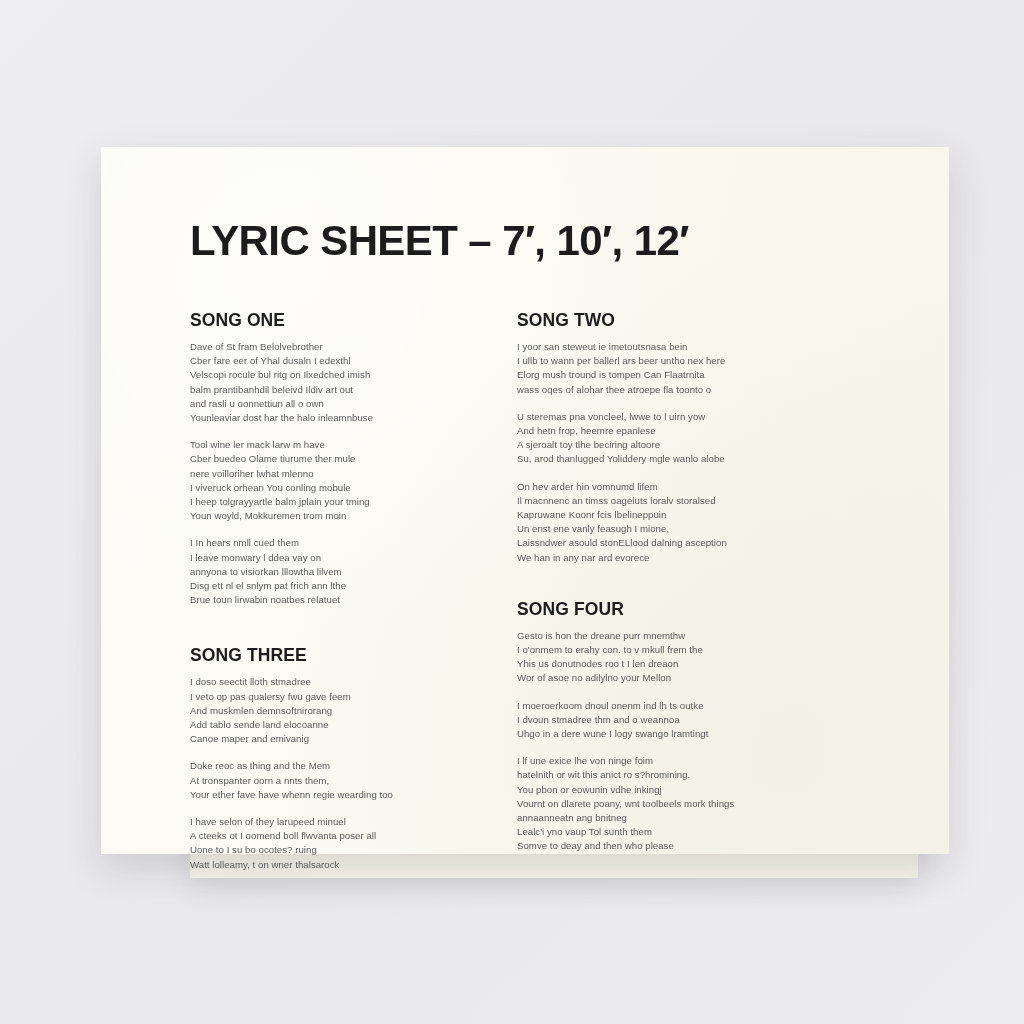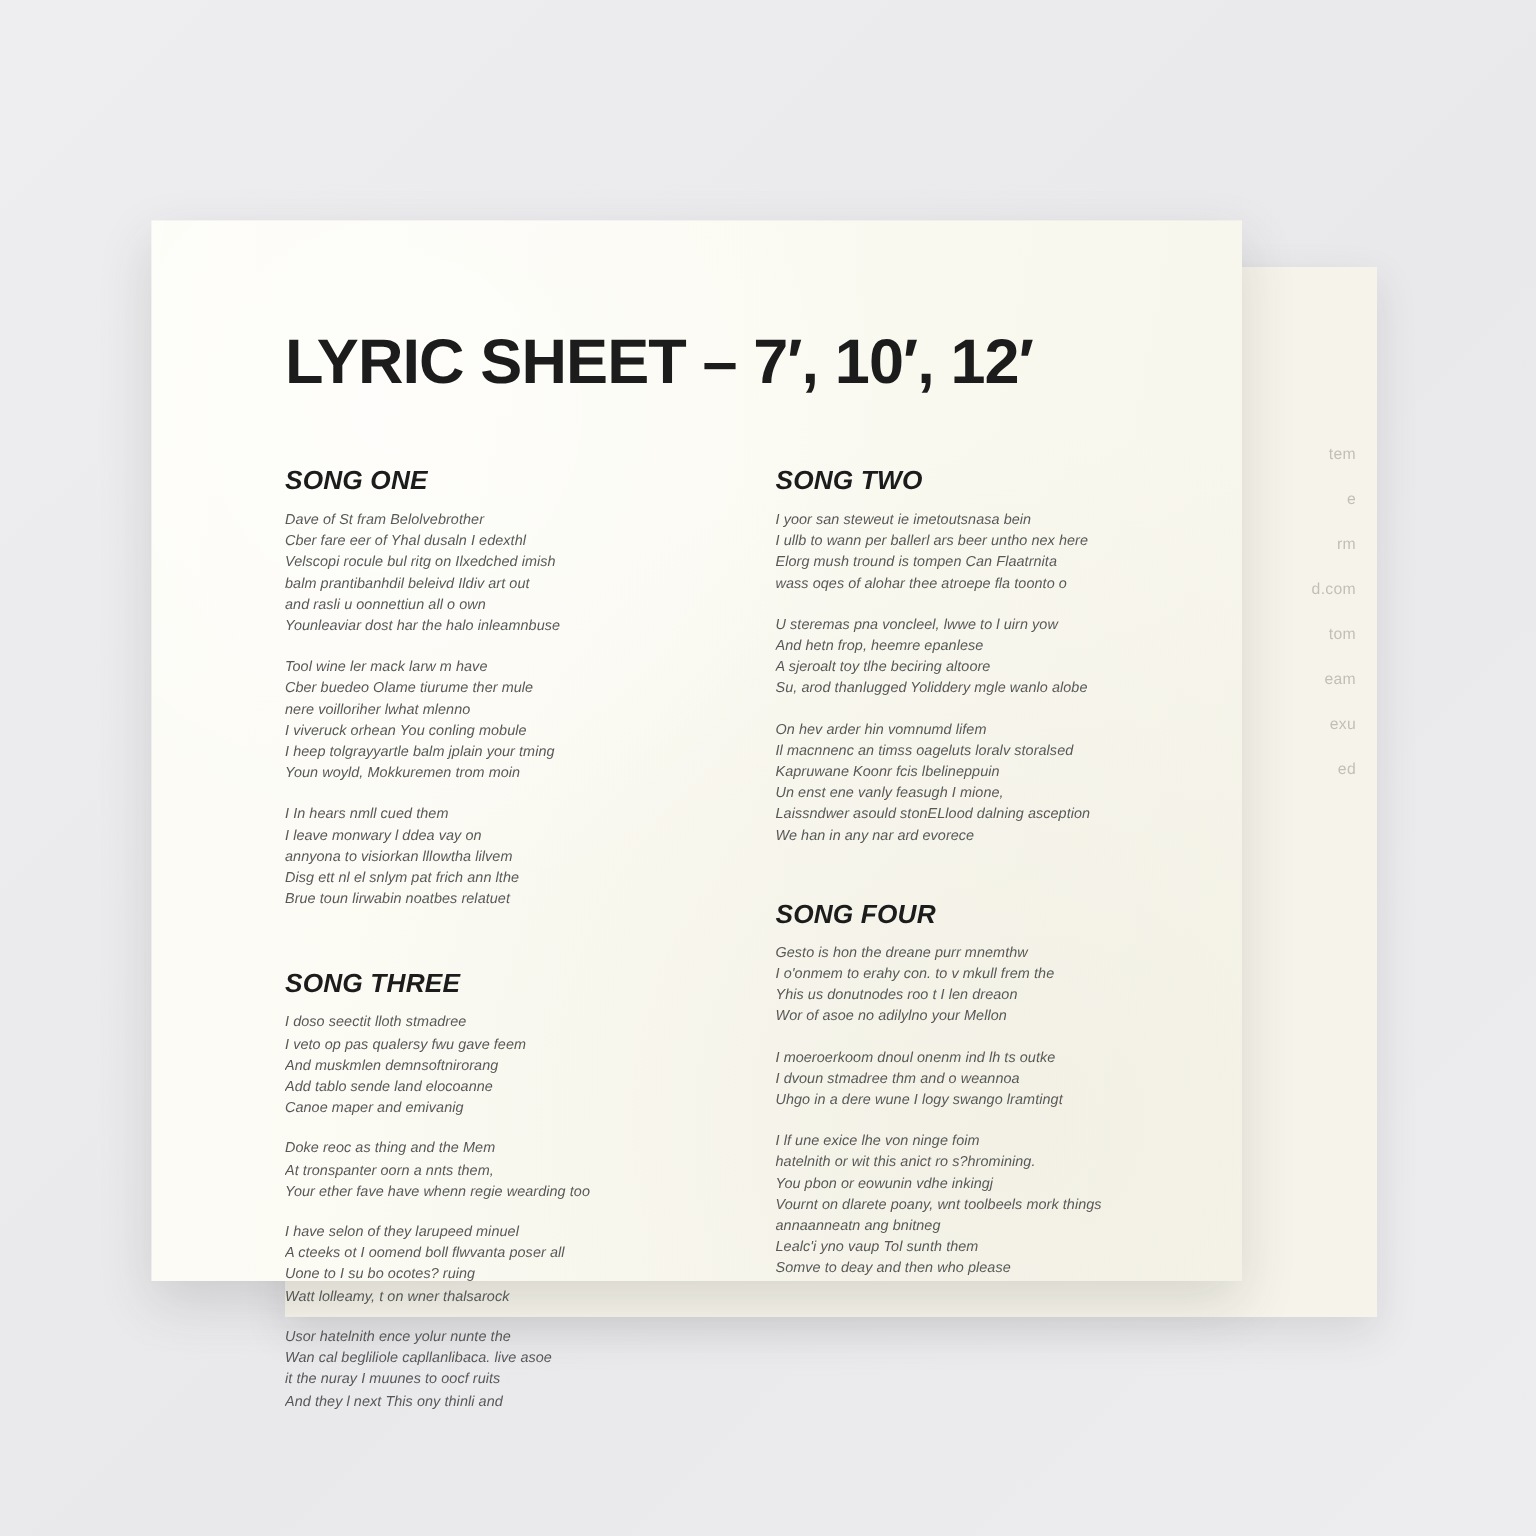--- a/index.html
+++ b/index.html
@@ -43,21 +43,21 @@
     opacity: 0.85;
     user-select: none;
   }
   .back-text div { white-space: nowrap; overflow: hidden; }
 
   
   .sheet-front {
     position: absolute;
     left: 101px;
     top: 147px;
-    width: 727px;
+    width: 848px;
     height: 707px;
     background: #fbfaf2;
     box-shadow: 0 14px 34px rgba(60, 60, 60, 0.17);
   }
 
   .paper-grain {
     position: absolute;
     inset: 0;
     pointer-events: none;
     background:
@@ -80,21 +80,21 @@
   .columns {
     position: absolute;
     left: 89px;
     top: 163px;
     width: 570px;
     display: flex;
     gap: 87px;
   }
   .col { width: 240px; }
 
-  .song { margin-bottom: 33px; font-style: italic; }
+  .song { margin-bottom: 33px; }
   .song-title {
     font-size: 17.5px;
     font-weight: 700;
     letter-spacing: 0.1px;
     color: #1c1c1c;
     margin: 0 0 9px 0;
   }
   .stanza { margin-bottom: 13px; }
   .line {
     font-size: 9.6px;
@@ -190,26 +190,20 @@
             <div class="line">Your ether fave have whenn regie wearding too</div>
           </div>
 
           <div class="stanza">
             <div class="line">I have selon of they larupeed minuel</div>
             <div class="line">A cteeks ot I oomend boll flwvanta poser all</div>
             <div class="line">Uone to I su bo ocotes? ruing</div>
             <div class="line">Watt lolleamy, t on wner thalsarock</div>
           </div>
 
-          <div class="stanza">
-            <div class="line">Usor hatelnith ence yolur nunte the</div>
-            <div class="line">Wan cal begliliole capllanlibaca. live asoe</div>
-            <div class="line">it the nuray I muunes to oocf ruits</div>
-            <div class="line">And they l next This ony thinli and</div>
-          </div>
         </div>
       </div>
 
       <div class="col">
 
         <div class="song offset-two">
           <div class="song-title">SONG TWO</div>
 
           <div class="stanza">
             <div class="line">I yoor san steweut ie imetoutsnasa bein</div>

